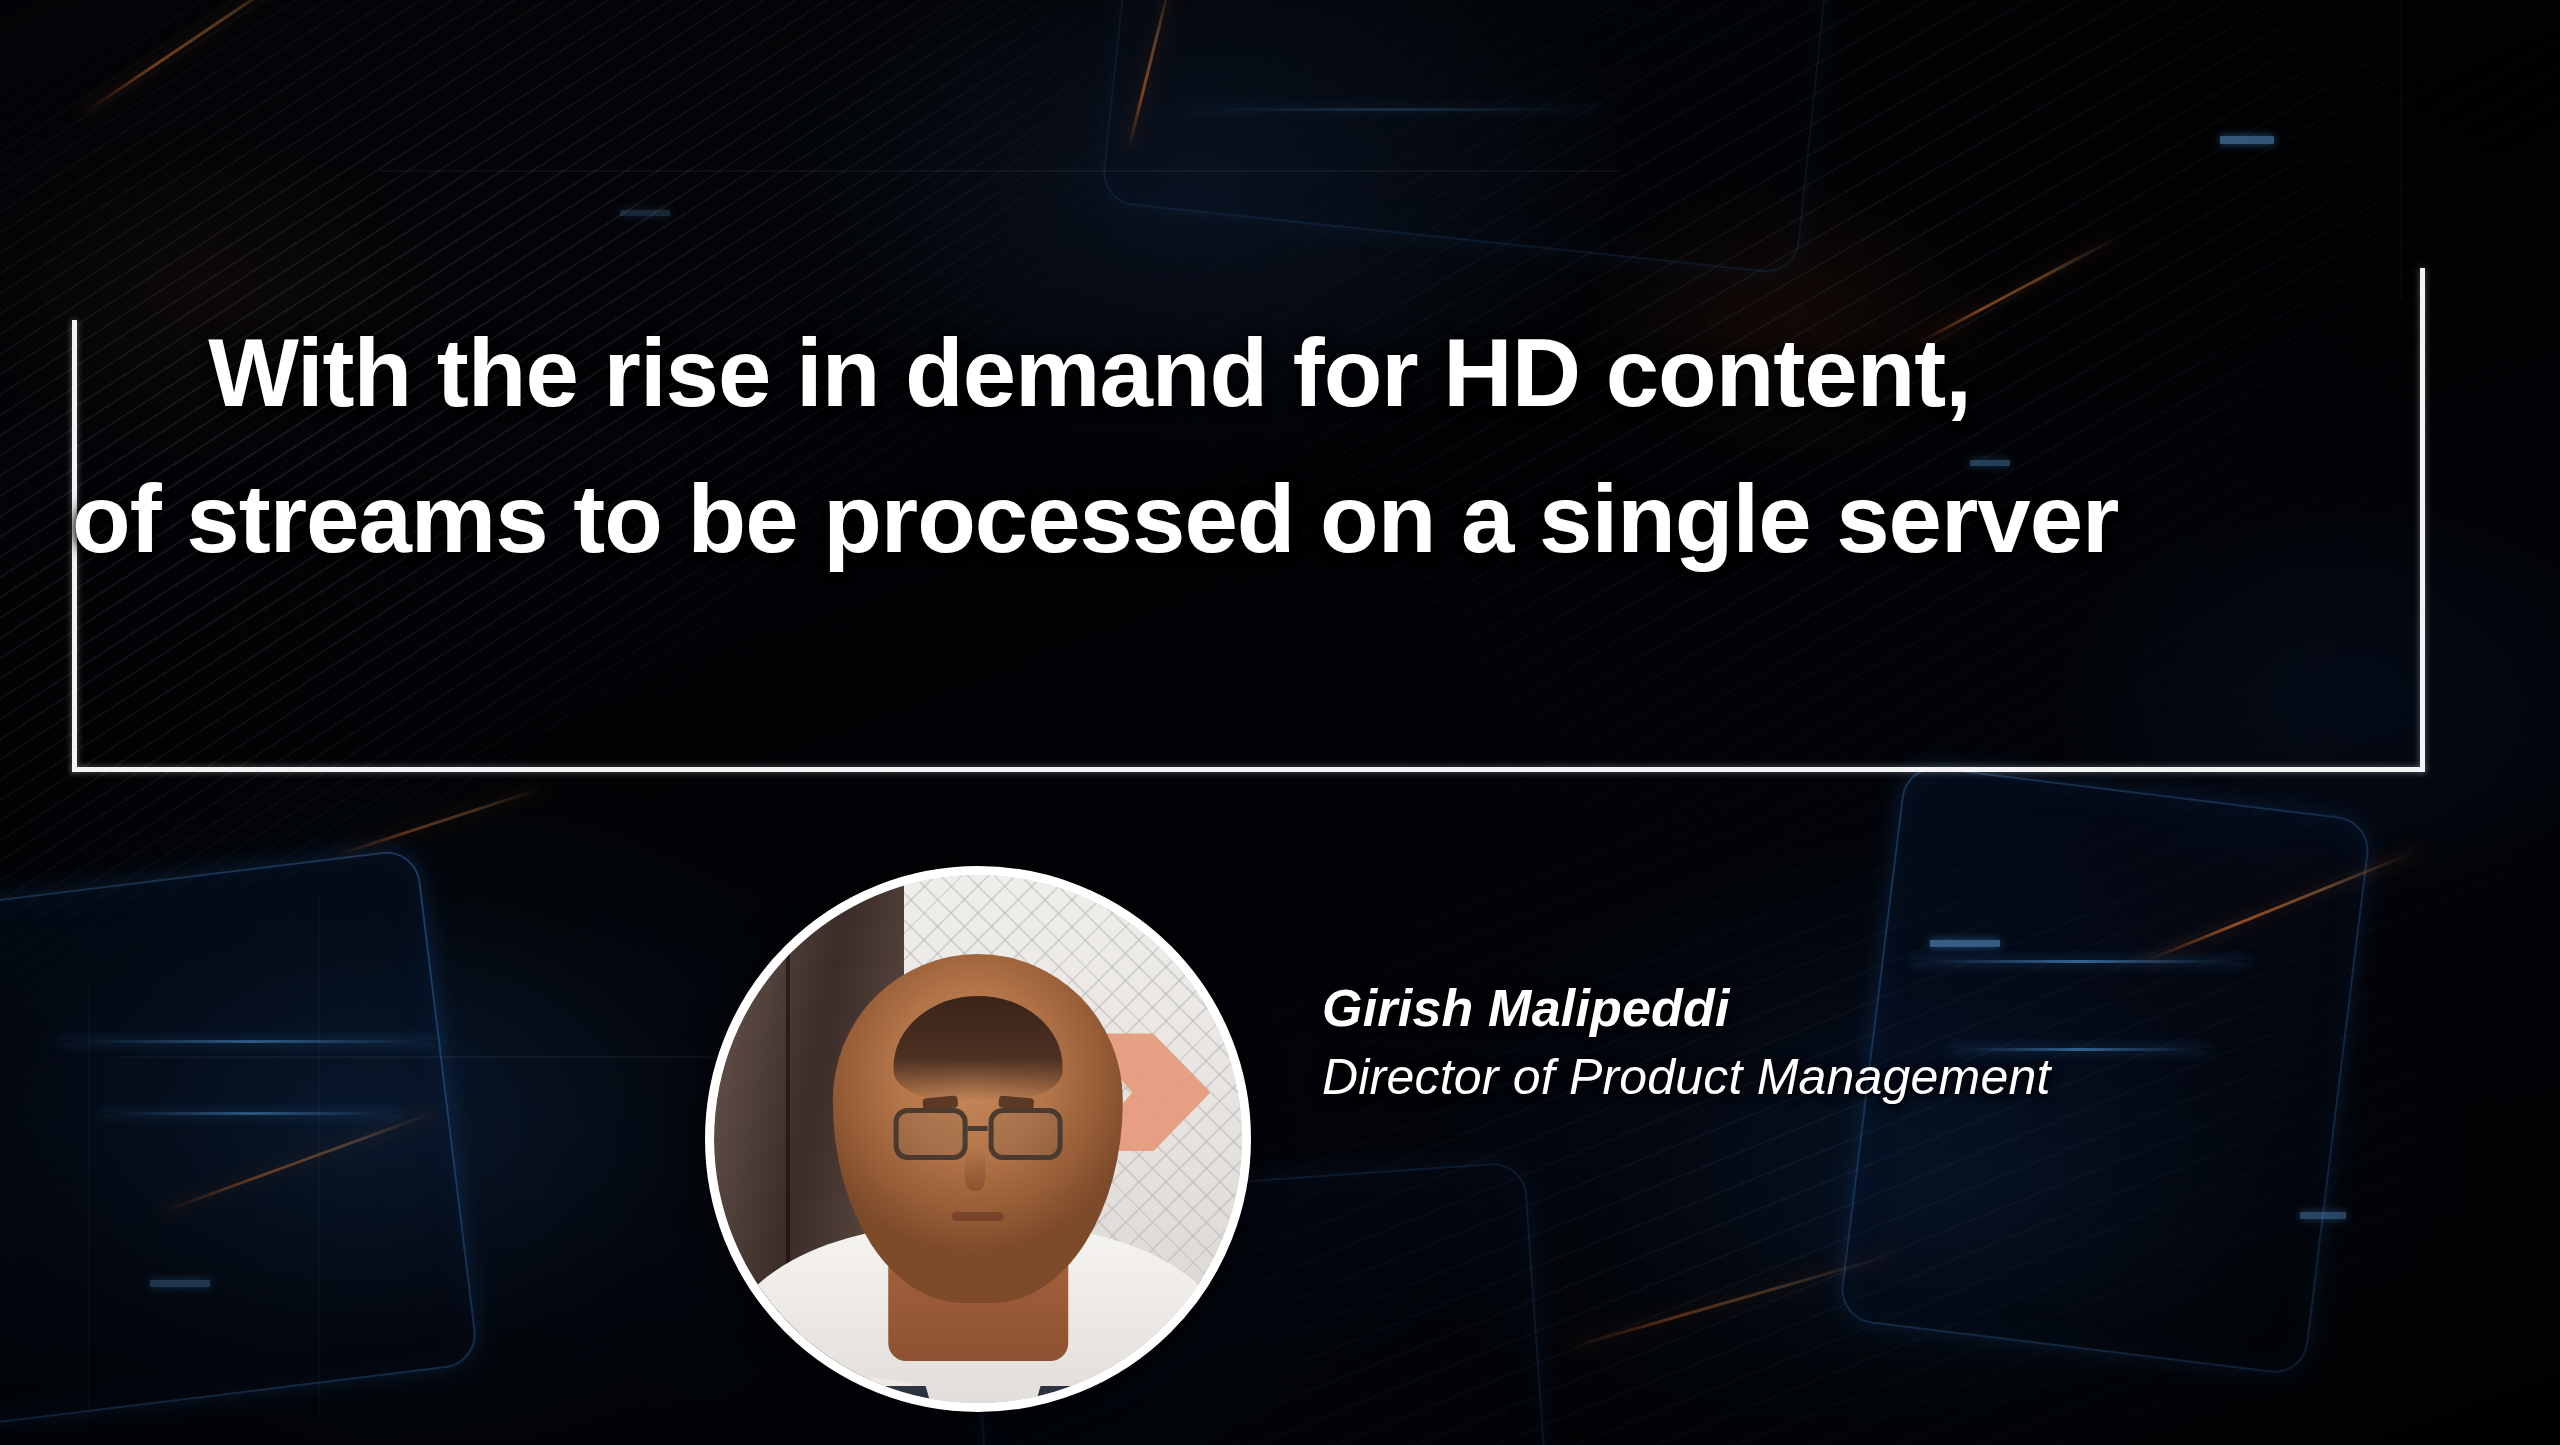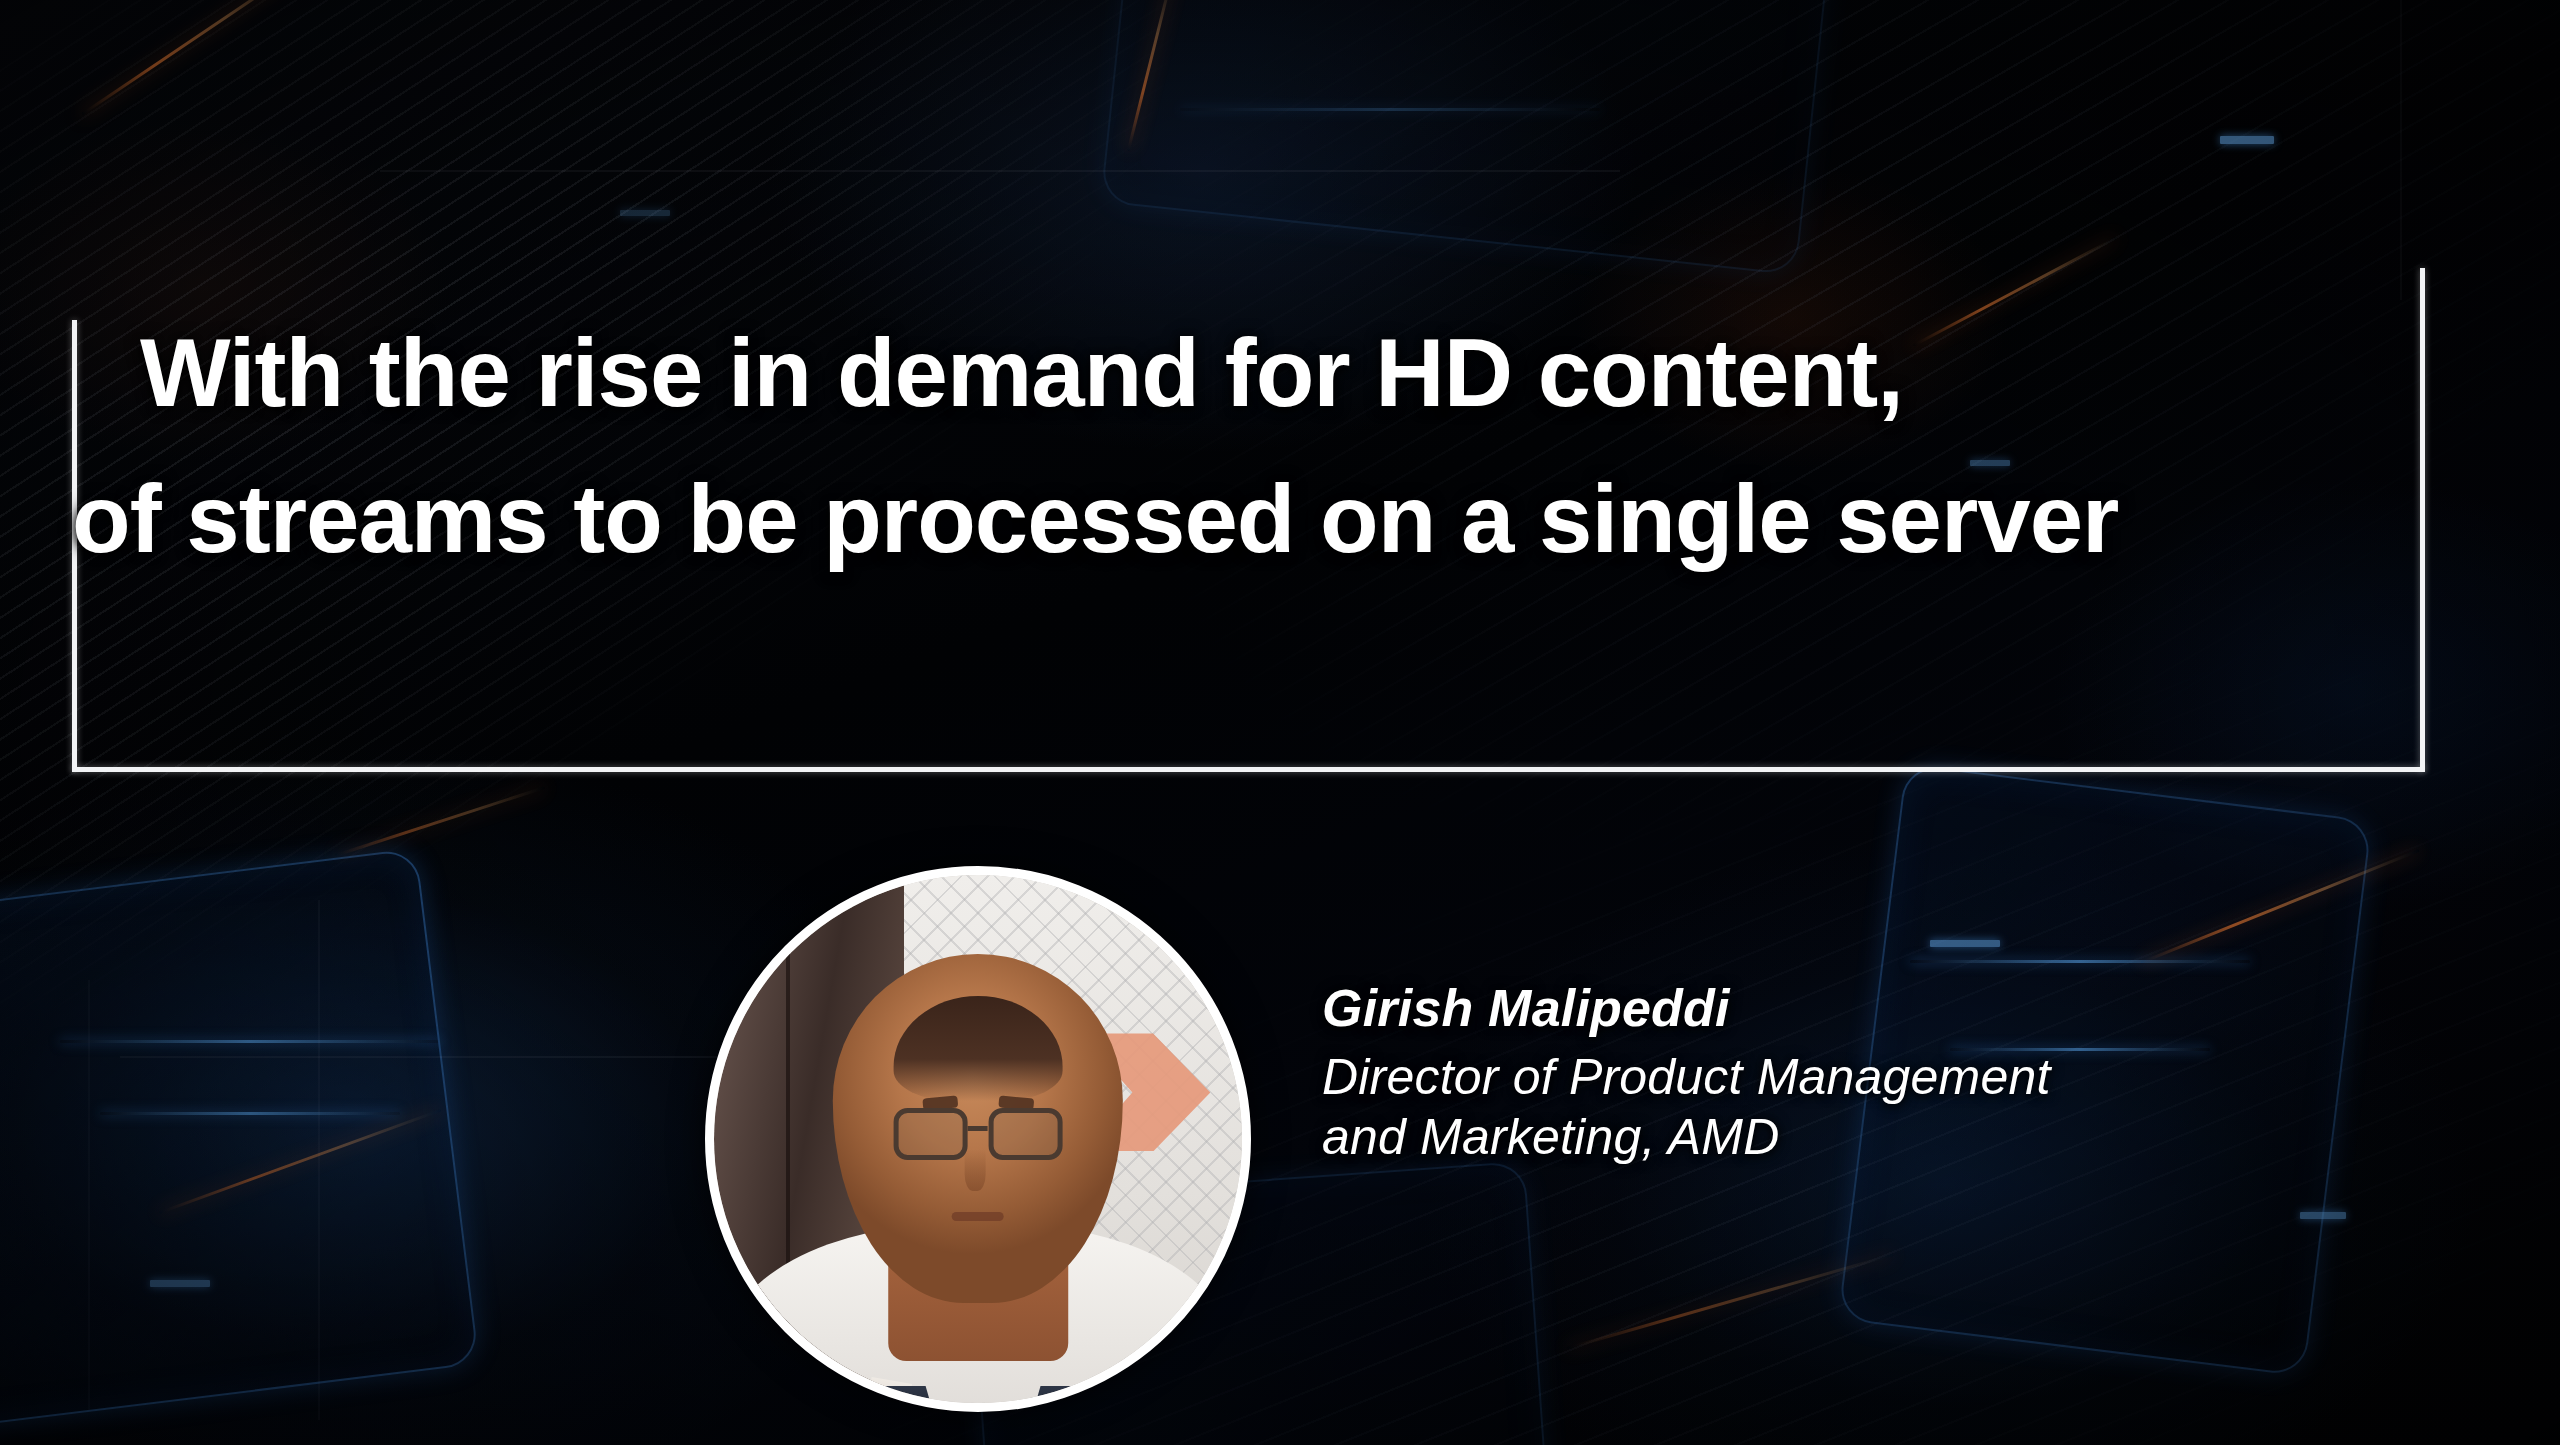--- a/index.html
+++ b/index.html
@@ -165,21 +165,21 @@
     position:absolute; left:72px; top:767px;
     width:2353px; height:5px;
     background:#f2f3f5;
     box-shadow:0 0 7px rgba(255,255,255,.35);
   }
 
   
   .quote {
     position:absolute; left:72px; top:300px;
     width:1899px;
-    text-align:center;
+    text-align:right;
     color:#ffffff;
     font-family:"Liberation Sans", sans-serif;
     font-weight:700;
     font-size:96px;
     line-height:146px;
     letter-spacing:-1px;
     text-shadow:0 0 16px rgba(0,0,0,.9), 0 3px 10px rgba(0,0,0,.85);
   }
   .quote .qline { display:block; white-space:nowrap; }
 
@@ -393,17 +393,16 @@
         <div class="av-nose"></div>
         <div class="av-mouth"></div>
       </div>
     </div>
   </div>
 
   <div class="speaker">
     <div class="sp-name">Girish Malipeddi</div>
     <div class="sp-title">
       <span>Director of Product Management</span>
-      <span>and Marketing, AMD</span>
     </div>
   </div>
 
 </div>
 
 </body></html>

